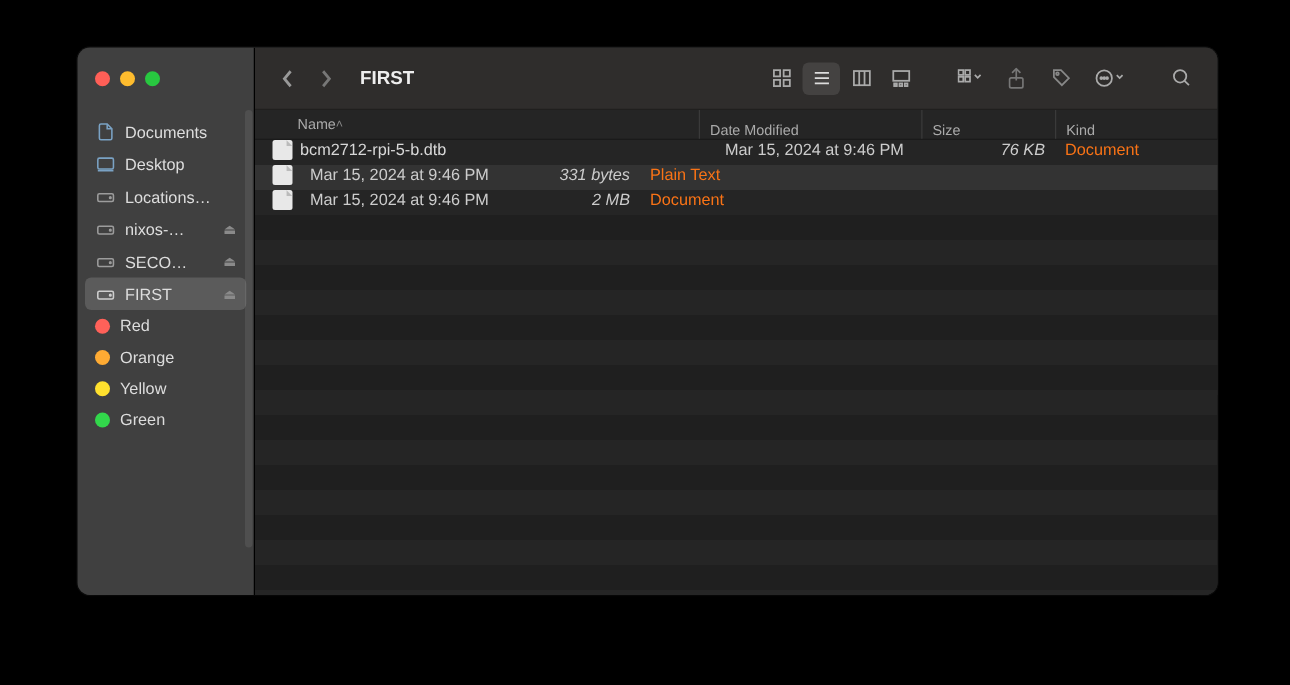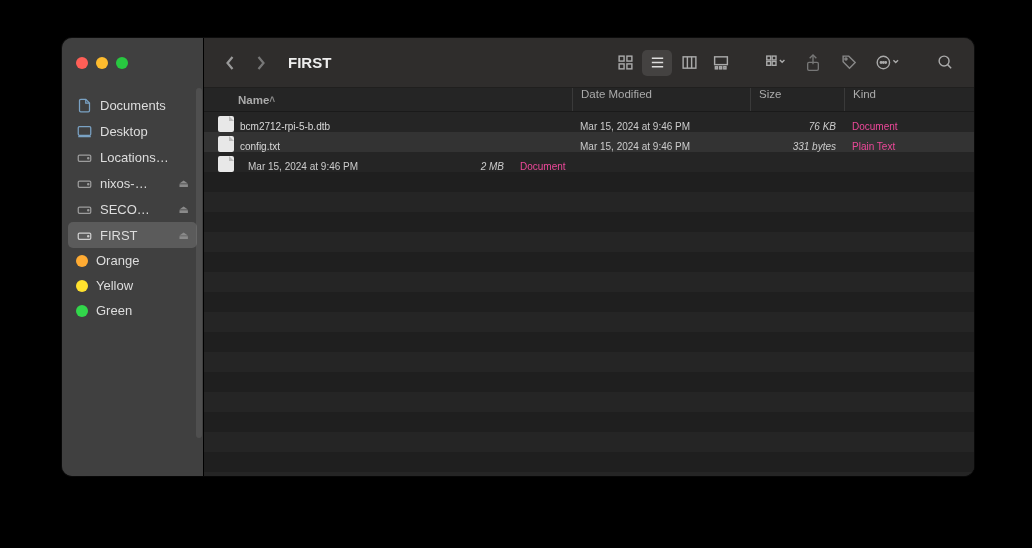--- a/index.html
+++ b/index.html
@@ -98,43 +98,43 @@
   }
   .tb-btn.active { background: rgba(255,255,255,0.10); color:#ddd;}
   .tb-sep { width:12px; }
 
   
   .cols {
     display:flex; height:24px; align-items:center;
     background:#252525; border-bottom:1px solid #1a1a1a;
     font-size:11.5px; color:#aaa; padding-left:34px;
   }
-  .col { padding:0 8px; border-left:1px solid #3a3a3a; height:100%; display:flex; align-items:flex-start;}
+  .col { padding:0 8px; border-left:1px solid #3a3a3a; height:100%; display:flex; align-items:flex-end;}
   .col:first-child{border-left:none; padding-left:0;}
-  .col-name { flex:1; display:flex; align-items:center; padding-right:8px;font-weight:bold;}
+  .col-name { flex:1; display:flex; align-items:center; padding-right:8px;}
   .col-date { width:178px; }
   .col-size { width:94px; justify-content:flex-start;}
-  .col-kind { width:130px; }
+  .col-kind { width:130px;margin-left:13px; }
   .sort-caret { color:#888; font-size:10px; margin-right:4px;}
 
   
   .files { flex:1; overflow:auto; background:#1f1f1f;}
   .row {
-    display:flex; align-items:flex-end; height:20px;
-    padding-left:14px; font-size:10px; color:#d8d8d8;
+    display:flex; align-items:flex-start; height:20px;
+    padding-left:14px; font-size:13px; color:#d8d8d8;
   }
   .row:nth-child(odd){ background:#252525; }
   .row:nth-child(even){ background:#1f1f1f; }
   .row.selected { background:#333333; }
   .row .ficon { width:16px; height:16px; margin-right:6px; background:#e8e8e8; border-radius:2px; position:relative; flex:0 0 16px;}
   .row .ficon::before{content:""; position:absolute; top:0; right:0; width:5px; height:5px; background:#bbb; clip-path:polygon(0 0,100% 100%,0 100%);}
   .row .fname { flex:1; overflow:hidden; text-overflow:ellipsis; white-space:nowrap;}
   .row .fdate { width:178px; padding:0 8px; color:#ccc;}
   .row .fsize { width:94px; padding:0 8px; text-align:right; color:#ccc;font-style:italic;}
-  .row .fkind { width:130px; padding:0 8px; color:#ec4899;}
+  .row .fkind { width:130px; padding:0 8px; color:#f97316;}
   .stripe { height:20px; }
   .stripe:nth-child(odd){ background:#252525; }
   .stripe:nth-child(even){ background:#1f1f1f; }
 
   svg { display:block; }
 </style>
 </head>
 <body>
 
 <div class="window">
@@ -202,20 +202,24 @@
         <span class="side-icon">
           <svg width="15" height="13" viewBox="0 0 24 20" fill="none" stroke="#cfcfcf" stroke-width="2">
               <rect x="2" y="6" width="20" height="10" rx="2"></rect>
               <circle cx="18" cy="11" r="1" fill="#cfcfcf"></circle>
             </svg>
         </span>
         <span class="lbl">FIRST</span>
         <span class="eject">⏏</span>
       </div>
 
+      <div class="side-item">
+        <span class="tag-dot" style="background:#ff6159"></span>
+        <span class="lbl">Red</span>
+      </div>
       <div class="side-item">
         <span class="tag-dot" style="background:#ffab33"></span>
         <span class="lbl">Orange</span>
       </div>
       <div class="side-item">
         <span class="tag-dot" style="background:#ffe12e"></span>
         <span class="lbl">Yellow</span>
       </div>
       <div class="side-item">
         <span class="tag-dot" style="background:#32d74b"></span>
@@ -333,21 +337,20 @@
     <div class="files">
       <div class="row">
         <span class="ficon"></span>
         <span class="fname">bcm2712-rpi-5-b.dtb</span>
         <span class="fdate">Mar 15, 2024 at 9:46 PM</span>
         <span class="fsize">76 KB</span>
         <span class="fkind">Document</span>
       </div>
       <div class="row selected">
         <span class="ficon"></span>
-        <span class="fname">config.txt</span>
         <span class="fdate">Mar 15, 2024 at 9:46 PM</span>
         <span class="fsize">331 bytes</span>
         <span class="fkind">Plain Text</span>
       </div>
       <div class="row">
         <span class="ficon"></span>
         <span class="fdate">Mar 15, 2024 at 9:46 PM</span>
         <span class="fsize">2 MB</span>
         <span class="fkind">Document</span>
       </div>

